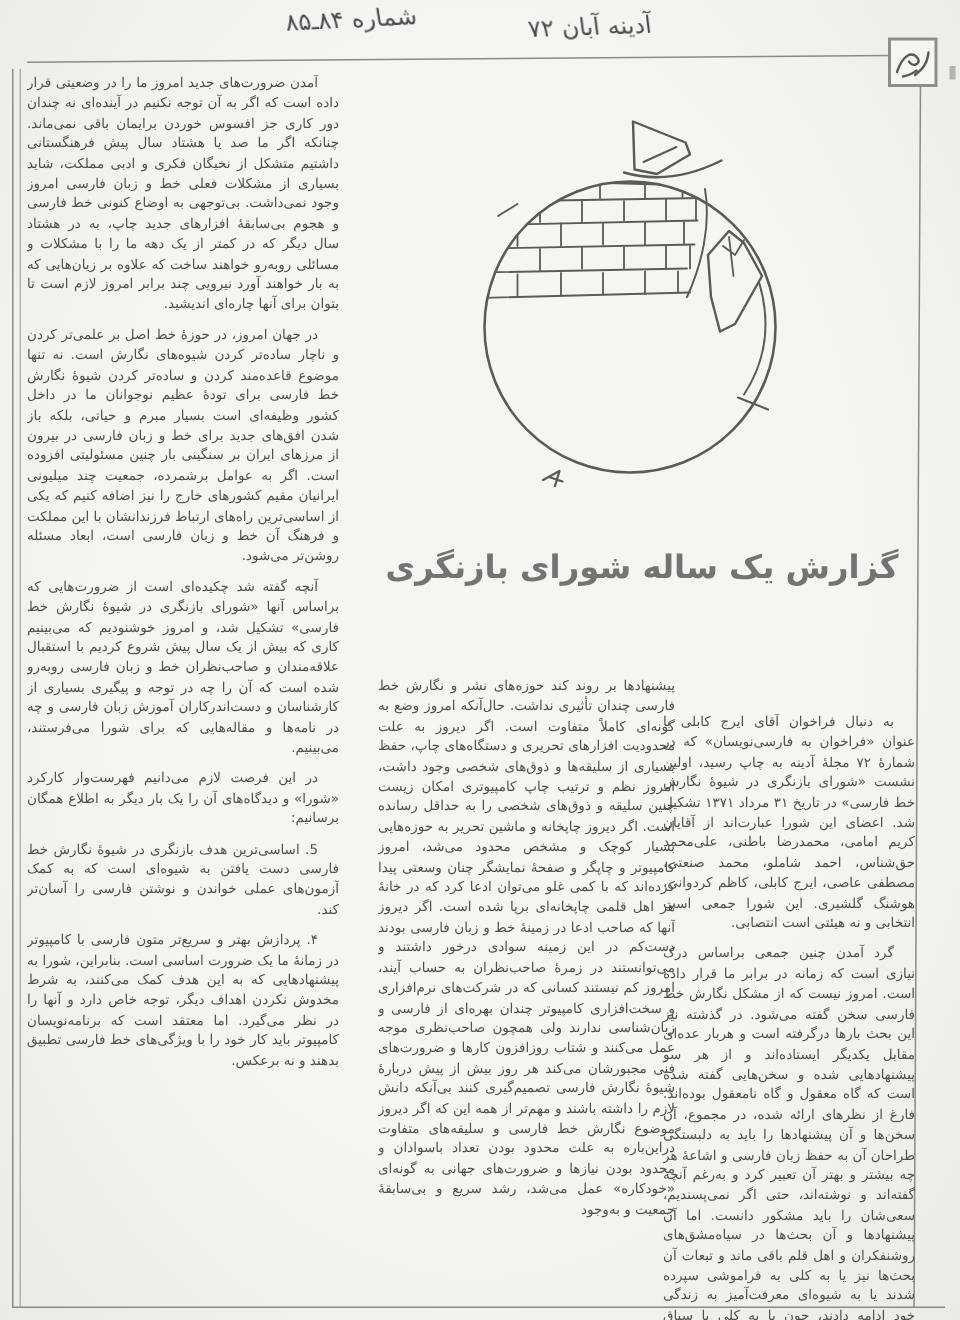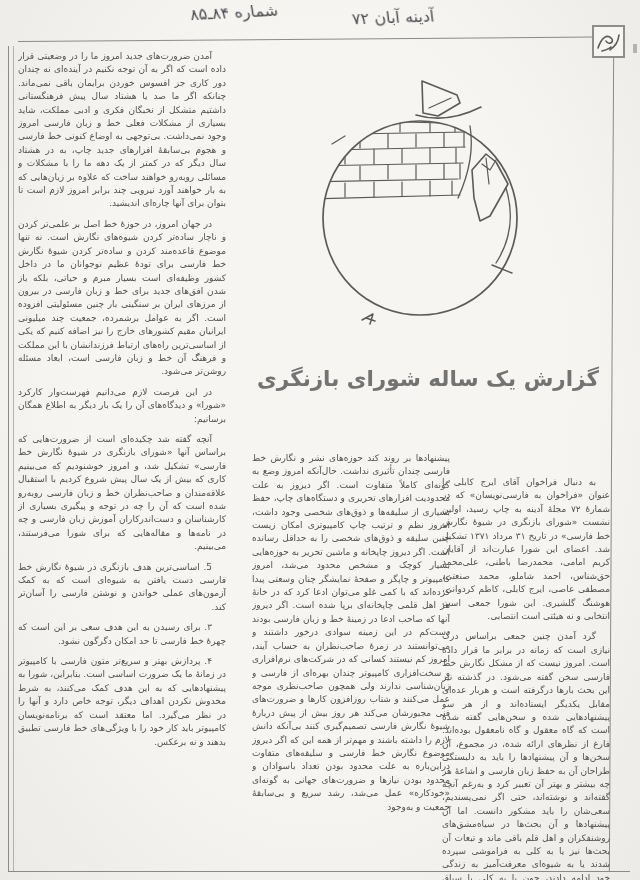--- a/index.html
+++ b/index.html
@@ -62,24 +62,23 @@
 
 <div class="abs rule top-rule"></div>
 <div class="abs rule frame-left-outer"></div>
 <div class="abs rule frame-left-inner"></div>
 <div class="abs rule frame-right"></div>
 <div class="abs rule frame-bottom"></div>
 
 <div class="abs col" style="left:18px;top:50px;width:208px;height:818px;">
   <p>آمدن ضرورت‌های جدید امروز ما را در وضعیتی قرار داده است که اگر به آن توجه نکنیم در آینده‌ای نه چندان دور کاری جز افسوس خوردن برایمان باقی نمی‌ماند. چنانکه اگر ما صد یا هشتاد سال پیش فرهنگستانی داشتیم متشکل از نخبگان فکری و ادبی مملکت، شاید بسیاری از مشکلات فعلی خط و زبان فارسی امروز وجود نمی‌داشت. بی‌توجهی به اوضاع کنونی خط فارسی و هجوم بی‌سابقهٔ افزارهای جدید چاپ، به در هشتاد سال دیگر که در کمتر از یک دهه ما را با مشکلات و مسائلی روبه‌رو خواهند ساخت که علاوه بر زیان‌هایی که به بار خواهند آورد نیرویی چند برابر امروز لازم است تا بتوان برای آنها چاره‌ای اندیشید.</p>
   <p>در جهان امروز، در حوزهٔ خط اصل بر علمی‌تر کردن و ناچار ساده‌تر کردن شیوه‌های نگارش است. نه تنها موضوع قاعده‌مند کردن و ساده‌تر کردن شیوهٔ نگارش خط فارسی برای تودهٔ عظیم نوجوانان ما در داخل کشور وظیفه‌ای است بسیار مبرم و حیاتی، بلکه باز شدن افق‌های جدید برای خط و زبان فارسی در بیرون از مرزهای ایران بر سنگینی بار چنین مسئولیتی افزوده است. اگر به عوامل برشمرده، جمعیت چند میلیونی ایرانیان مقیم کشورهای خارج را نیز اضافه کنیم که یکی از اساسی‌ترین راه‌های ارتباط فرزندانشان با این مملکت و فرهنگ آن خط و زبان فارسی است، ابعاد مسئله روشن‌تر می‌شود.</p>
+  <p>آنچه گفته شد چکیده‌ای است از ضرورت‌هایی که براساس آنها «شورای بازنگری در شیوهٔ نگارش خط فارسی» تشکیل شد، و امروز خوشنودیم که می‌بینیم کاری که بیش از یک سال پیش شروع کردیم با استقبال علاقه‌مندان و صاحب‌نظران خط و زبان فارسی روبه‌رو شده است که آن را چه در توجه و پیگیری بسیاری از کارشناسان و دست‌اندرکاران آموزش زبان فارسی و چه در نامه‌ها و مقاله‌هایی که برای شورا می‌فرستند، می‌بینیم.</p>
   <p>در این فرصت لازم می‌دانیم فهرست‌وار کارکرد «شورا» و دیدگاه‌های آن را یک بار دیگر به اطلاع همگان برسانیم:</p>
-  <p>آنچه گفته شد چکیده‌ای است از ضرورت‌هایی که براساس آنها «شورای بازنگری در شیوهٔ نگارش خط فارسی» تشکیل شد، و امروز خوشنودیم که می‌بینیم کاری که بیش از یک سال پیش شروع کردیم با استقبال علاقه‌مندان و صاحب‌نظران خط و زبان فارسی روبه‌رو شده است که آن را چه در توجه و پیگیری بسیاری از کارشناسان و دست‌اندرکاران آموزش زبان فارسی و چه در نامه‌ها و مقاله‌هایی که برای شورا می‌فرستند، می‌بینیم.</p>
   <p>5. اساسی‌ترین هدف بازنگری در شیوهٔ نگارش خط فارسی دست یافتن به شیوه‌ای است که به کمک آزمون‌های عملی خواندن و نوشتن فارسی را آسان‌تر کند.</p>
-  <p>۳. برای رسیدن به این هدف سعی بر این است که چهرهٔ خط فارسی تا حد امکان دگرگون نشود.</p>
   <p>۴. پردازش بهتر و سریع‌تر متون فارسی با کامپیوتر در زمانهٔ ما یک ضرورت اساسی است. بنابراین، شورا به پیشنهادهایی که به این هدف کمک می‌کنند، به شرط مخدوش نکردن اهداف دیگر، توجه خاص دارد و آنها را در نظر می‌گیرد. اما معتقد است که برنامه‌نویسان کامپیوتر باید کار خود را با ویژگی‌های خط فارسی تطبیق بدهند و نه برعکس.</p>
 </div>
 
 <div class="abs" style="left:300px;top:58px;width:322px;height:305px;">
   <svg width="322" height="305" viewBox="0 0 322 305">
     <defs>
         <clipPath id="ballclip">
           <circle cx="120" cy="160" r="97"></circle>
         </clipPath>
       </defs>

